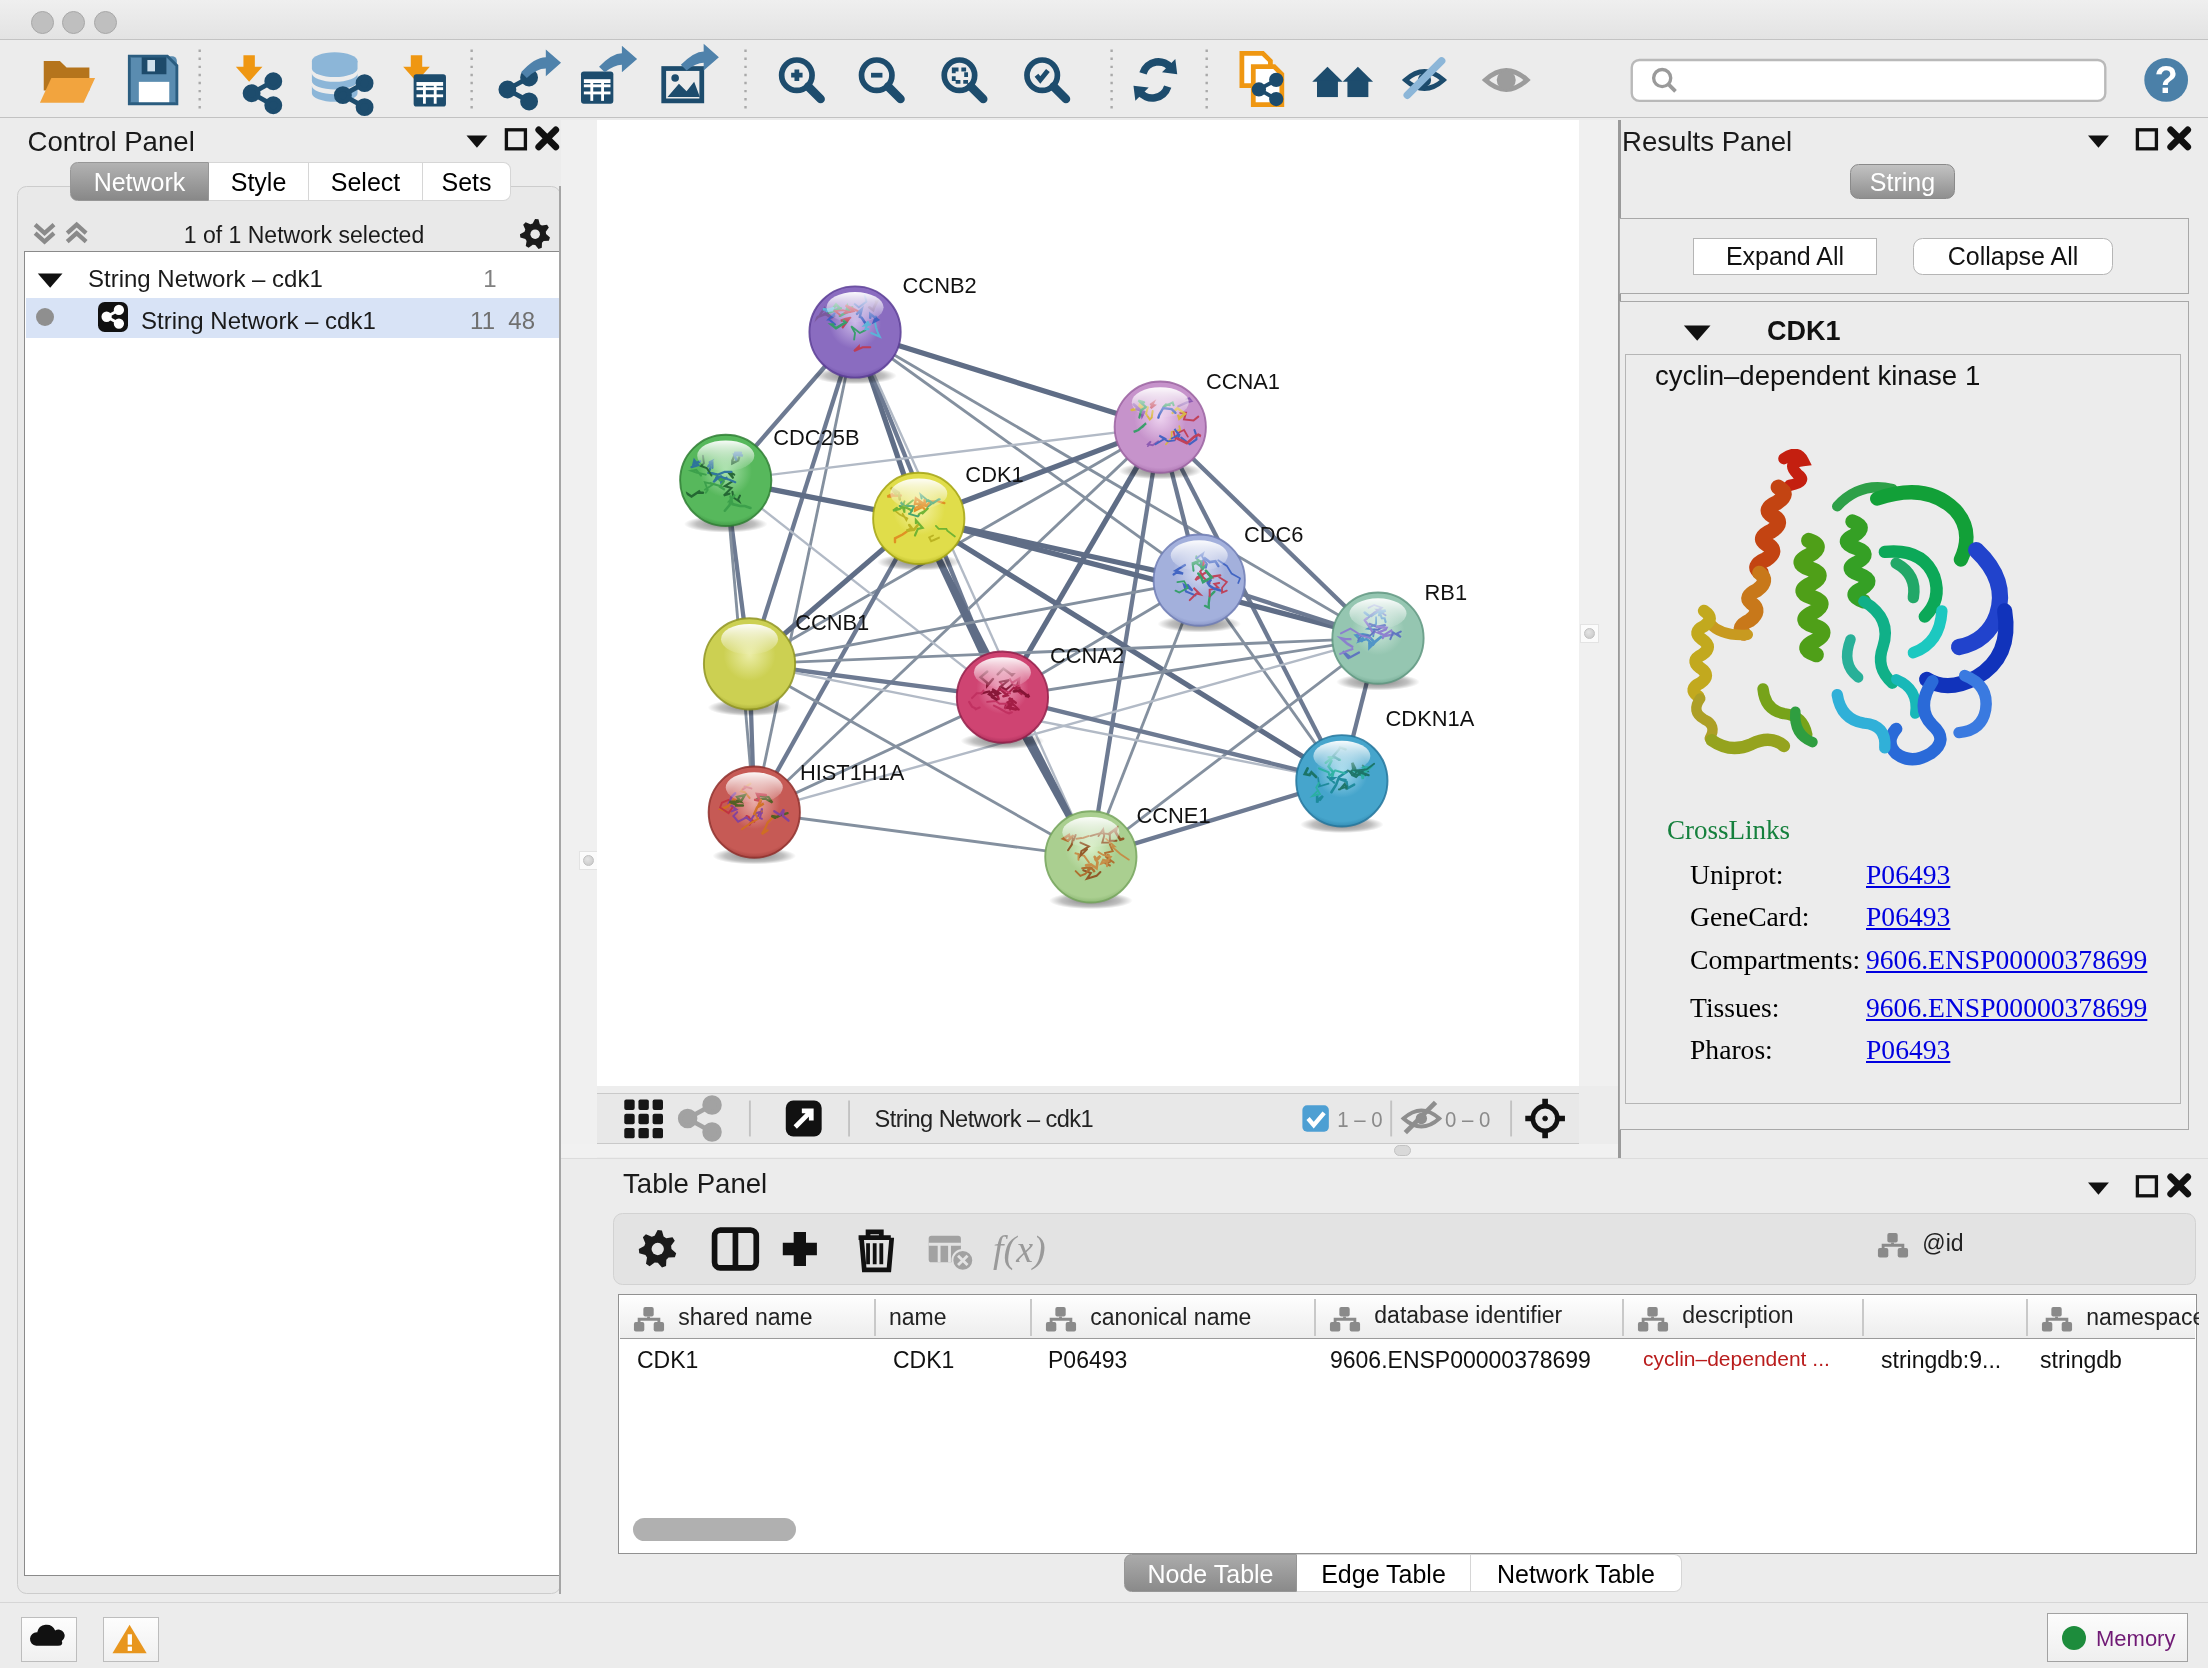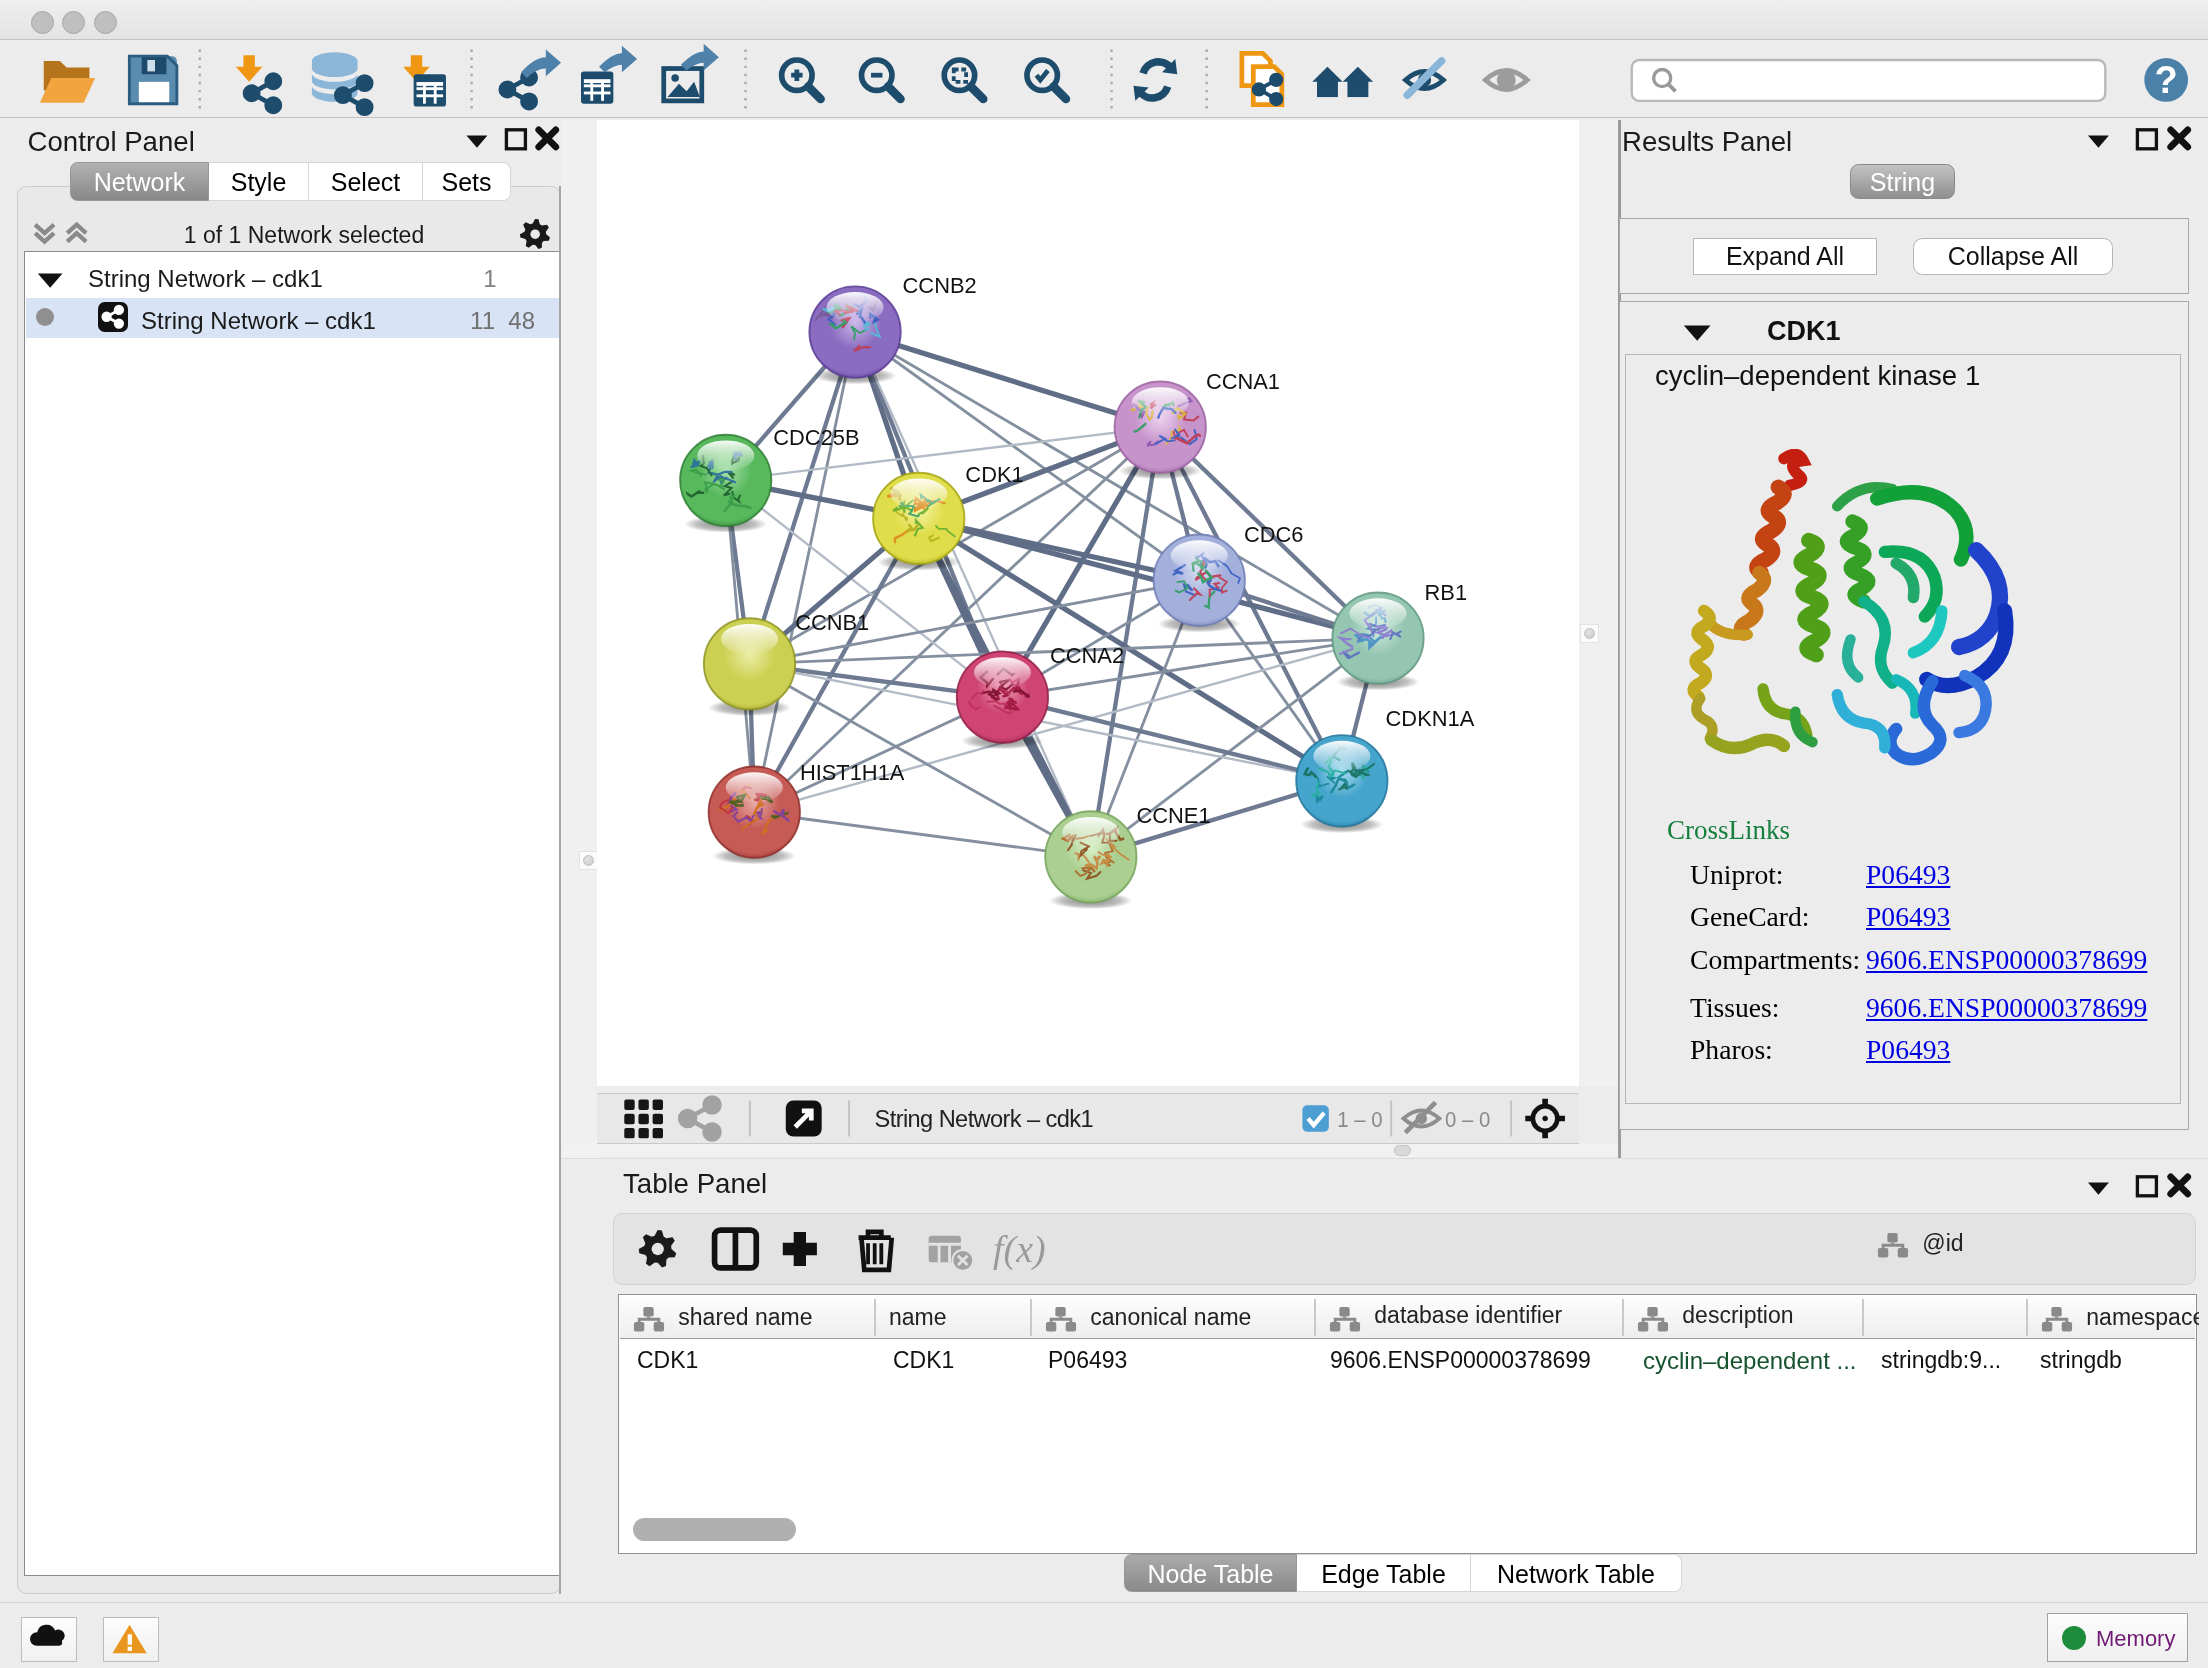--- a/index.html
+++ b/index.html
@@ -811,21 +811,21 @@
         <rect x="22" y="18" width="11" height="10" rx="2"></rect>
         <path d="M 16.5 12 v4 M 6.5 18 v-3 h21 v3" fill="none" stroke="#8a8a8a" stroke-width="3"></path>
       </g>
     </svg>
     <span style="white-space:nowrap;margin-top:1.9px">namespace</span>
   </div>
 <div class="abs" style="left:637px;top:1347px;font-size:23px;color:#111;white-space:nowrap">CDK1</div>
 <div class="abs" style="left:893px;top:1347px;font-size:23px;color:#111;white-space:nowrap">CDK1</div>
 <div class="abs" style="left:1048px;top:1347px;font-size:23px;color:#111;white-space:nowrap">P06493</div>
 <div class="abs" style="left:1330px;top:1347px;font-size:23px;color:#111;white-space:nowrap">9606.ENSP00000378699</div>
-<div class="abs" style="left:1643px;top:1347px;font-size:24px;color:#14532d;white-space:nowrap">cyclin–dependent ...</div>
+<div class="abs" style="left:1643px;top:1347px;font-size:21px;color:#b91c1c;white-space:nowrap">cyclin–dependent ...</div>
 <div class="abs" style="left:1881px;top:1347px;font-size:23px;color:#111;white-space:nowrap">stringdb:9...</div>
 <div class="abs" style="left:2040px;top:1347px;font-size:23px;color:#111;white-space:nowrap">stringdb</div>
 <div class="abs" style="left:633px;top:1518px;width:163px;height:23px;border-radius:11.4px;background:#b0b0b0"></div>
 <div class="abs" style="left:1124px;top:1554px;height:38px;display:flex;font-size:25px;text-align:center">
     <div style="width:173px;background:linear-gradient(#ababab,#8a8a8a);color:#fff;border-radius:7.6px 0 0 7.6px;line-height:38px;border:1px solid #979797">Node Table</div>
     <div style="width:174px;background:#fff;line-height:38px;border:1px solid #d6d6d6;border-left:none">Edge Table</div>
     <div style="width:211px;background:#fff;line-height:38px;border:1px solid #d6d6d6;border-left:none;border-radius:0 7.6px 7.6px 0">Network Table</div>
   </div>
 <div class="abs" style="left:0;top:1602px;width:2208px;height:67px;background:#ececec;border-top:1.9px solid #d6d6d6"></div>
 <div class="abs" style="left:21px;top:1617px;width:56px;height:45px;background:linear-gradient(#fdfdfd,#f0f0f0);border:1.9px solid #bdbdbd"></div>

